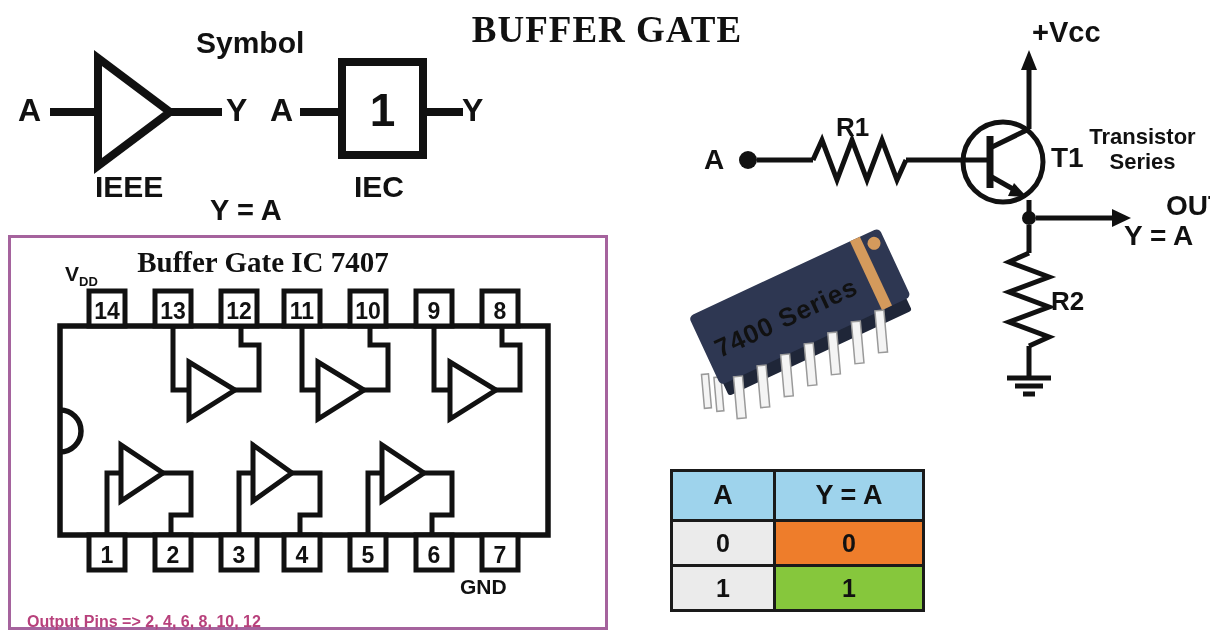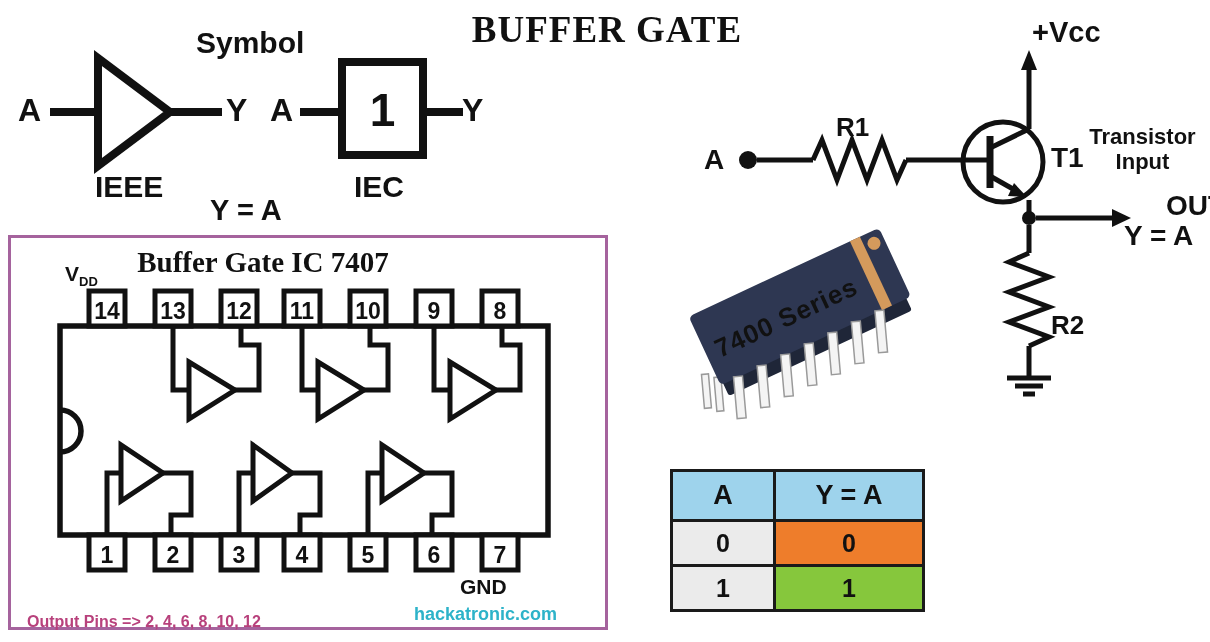--- a/index.html
+++ b/index.html
@@ -146,21 +146,20 @@
         <polygon points="242,207 242,263 281,235" fill="#fff"></polygon>
         <path d="M281,235 H309 V277 H289 V297"></path>
         <path d="M357,297 V235 H371"></path>
         <polygon points="371,207 371,263 413,235" fill="#fff"></polygon>
         <path d="M413,235 H441 V277 H421 V297"></path>
       </g>
     </svg>
 
     <div class="gnd">GND</div>
     <div class="pins-note" style="top: 343px; color: rgb(184, 65, 124); margin-top: 32px;">Output Pins =&gt; 2, 4, 6, 8, 10, 12</div>
-    <div class="watermark" style="color: rgb(45, 179, 201);">hackatronic.com</div>
   </div>
 
   <svg width="522" height="400" style="left:688px; top:12px;" viewBox="0 0 522 400">
     <g stroke="#111" stroke-width="5" fill="none">
       <path d="M69,148 H125"></path>
       <path d="M125,148 l9,-20 l15,40 l15,-40 l15,40 l15,-40 l15,40 l9,-20"></path>
       <path d="M218,148 H300"></path>
       <circle cx="315" cy="150" r="40"></circle>
       <path d="M302,124 V176" stroke-width="7"></path>
       <path d="M302,136 L341,117"></path>
@@ -181,25 +180,25 @@
       <polygon points="424,197 443,206 424,215"></polygon>
     </g>
   </svg>
 
   <div class="lbl" style="left:704px; top:144px; font-size:28px;">A</div>
   <div class="lbl" style="left:836px; top:112px; font-size:26px;">R1</div>
   <div class="lbl" style="left:992px; top:16px; font-size:29px;margin-left:40px;">+Vcc</div>
   <div class="lbl" style="left:1051px; top:142px; font-size:28px;">T1</div>
   <div class="t-caption">
     <div>Transistor</div>
-    <div>Input</div>
+    <div>Series</div>
   </div>
   <div class="lbl" style="left:1134px; top:190px; font-size:28px;margin-left:32px;">OUT</div>
   <div class="lbl" style="left:1124px; top:220px; font-size:28px;">Y = A</div>
-  <div class="lbl" style="left:1051px; top:286px; font-size:26px;margin-top:24px;">R2</div>
+  <div class="lbl" style="left:1051px; top:286px; font-size:26px;">R2</div>
 
   <svg width="280" height="210" style="left:665px; top:212px;" viewBox="0 0 280 210">
     <g transform="translate(22,10) rotate(-25 120 100)">
 
       <rect x="2" y="104" width="7" height="34" fill="#f4f4f4" stroke="#9a9a9a" stroke-width="1.5" transform="rotate(20 5 104)"></rect>
       <rect x="12" y="112" width="7" height="34" fill="#f4f4f4" stroke="#9a9a9a" stroke-width="1.5" transform="rotate(20 15 112)"></rect>
 
       <rect x="18" y="116" width="202" height="18" rx="3" fill="#1f2638"></rect>
 
       <rect x="15" y="45" width="210" height="76" rx="5" fill="#2e3752"></rect>

